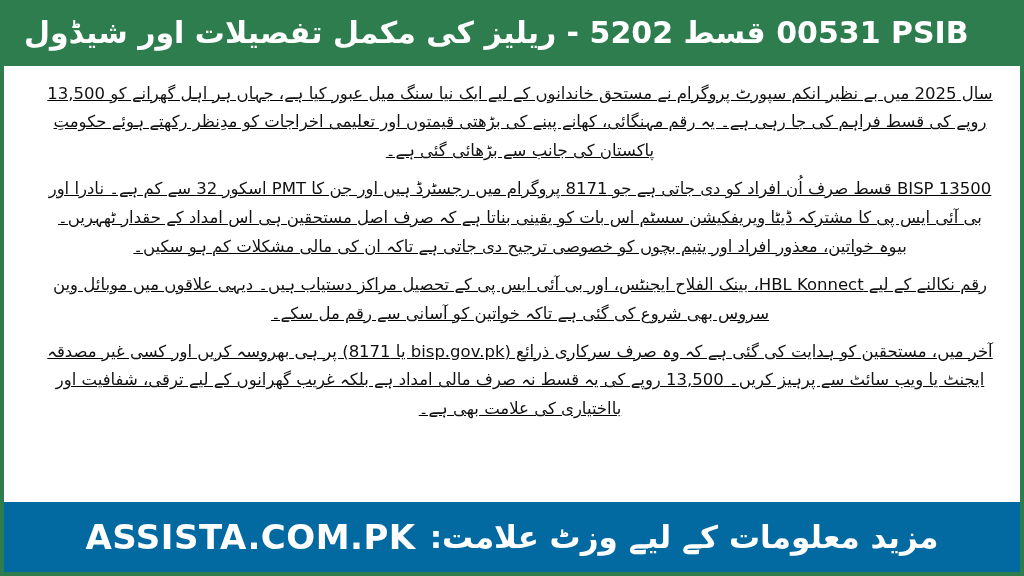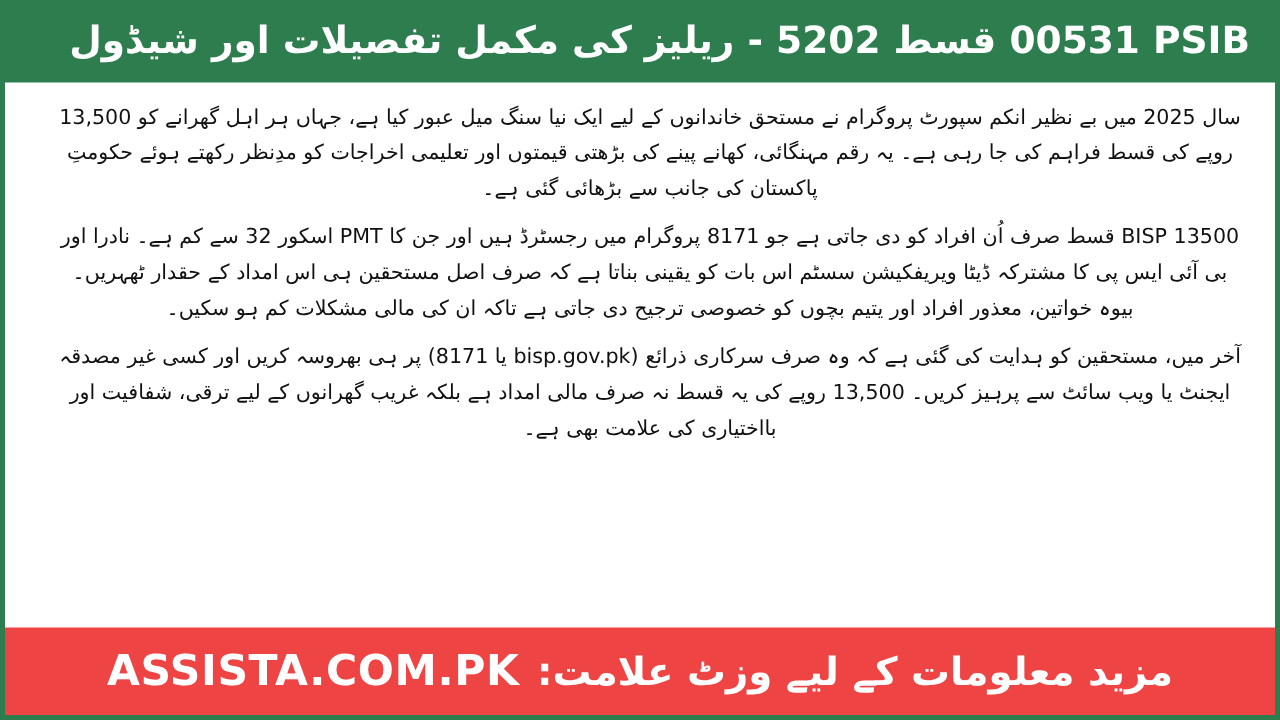--- a/index.html
+++ b/index.html
@@ -19,49 +19,50 @@
     height: 576px;
     background: #ffffff;
     border: 4px solid #2e7d4f;
     display: flex;
     flex-direction: column;
     position: relative;
   }
   .header-bar {
     background: #2e7d4f;
     color: #ffffff;
-    text-align: right;
+    text-align: left;
     padding: 10px 20px 14px 20px;
     flex: 0 0 auto;
   }
   .header-title {
     font-size: 30px;
     font-weight: bold;
     line-height: 1.25;
     direction: rtl;
     unicode-bidi: bidi-override;
     white-space: nowrap;
   }
   .body-area {
     flex: 1 1 auto;
     padding: 14px 26px 6px 42px;
     direction: rtl;
     text-align: right;
     overflow: hidden;
+    text-decoration: underline;
   }
   .para {
     font-size: 16.5px;
     line-height: 1.75;
     color: #111111;
     margin: 0 0 9px 0;
     direction: rtl;
     text-align: center;
   }
   .footer-bar {
-    background: #ef4444;
+    background: #0369a1;
     color: #ffffff;
     flex: 0 0 auto;
     height: 70px;
     display: flex;
     align-items: center;
     justify-content: center;
     gap: 14px;
     padding: 0 20px;
   }
   .footer-site {
@@ -81,20 +82,21 @@
 
 <div class="page">
 
   <div class="header-bar">
     <div class="header-title">BISP 13500 قسط 2025 - ریلیز کی مکمل تفصیلات اور شیڈول</div>
   </div>
 
   <div class="body-area">
     <p class="para">سال 2025 میں بے نظیر انکم سپورٹ پروگرام نے مستحق خاندانوں کے لیے ایک نیا سنگ میل عبور کیا ہے، جہاں ہر اہل گھرانے کو 13,500 روپے کی قسط فراہم کی جا رہی ہے۔ یہ رقم مہنگائی، کھانے پینے کی بڑھتی قیمتوں اور تعلیمی اخراجات کو مدِنظر رکھتے ہوئے حکومتِ پاکستان کی جانب سے بڑھائی گئی ہے۔</p>
     <p class="para">BISP 13500 قسط صرف اُن افراد کو دی جاتی ہے جو 8171 پروگرام میں رجسٹرڈ ہیں اور جن کا PMT اسکور 32 سے کم ہے۔ نادرا اور بی آئی ایس پی کا مشترکہ ڈیٹا ویریفکیشن سسٹم اس بات کو یقینی بناتا ہے کہ صرف اصل مستحقین ہی اس امداد کے حقدار ٹھہریں۔ بیوہ خواتین، معذور افراد اور یتیم بچوں کو خصوصی ترجیح دی جاتی ہے تاکہ ان کی مالی مشکلات کم ہو سکیں۔</p>
+    <p class="para">رقم نکالنے کے لیے HBL Konnect، بینک الفلاح ایجنٹس، اور بی آئی ایس پی کے تحصیل مراکز دستیاب ہیں۔ دیہی علاقوں میں موبائل وین سروس بھی شروع کی گئی ہے تاکہ خواتین کو آسانی سے رقم مل سکے۔</p>
     <p class="para">آخر میں، مستحقین کو ہدایت کی گئی ہے کہ وہ صرف سرکاری ذرائع (bisp.gov.pk یا 8171) پر ہی بھروسہ کریں اور کسی غیر مصدقہ ایجنٹ یا ویب سائٹ سے پرہیز کریں۔ 13,500 روپے کی یہ قسط نہ صرف مالی امداد ہے بلکہ غریب گھرانوں کے لیے ترقی، شفافیت اور بااختیاری کی علامت بھی ہے۔</p>
   </div>
 
   <div class="footer-bar">
     <span class="footer-site">ASSISTA.COM.PK</span>
     <span class="footer-label">مزید معلومات کے لیے وزٹ علامت:</span>
   </div>
 
 </div>
 

